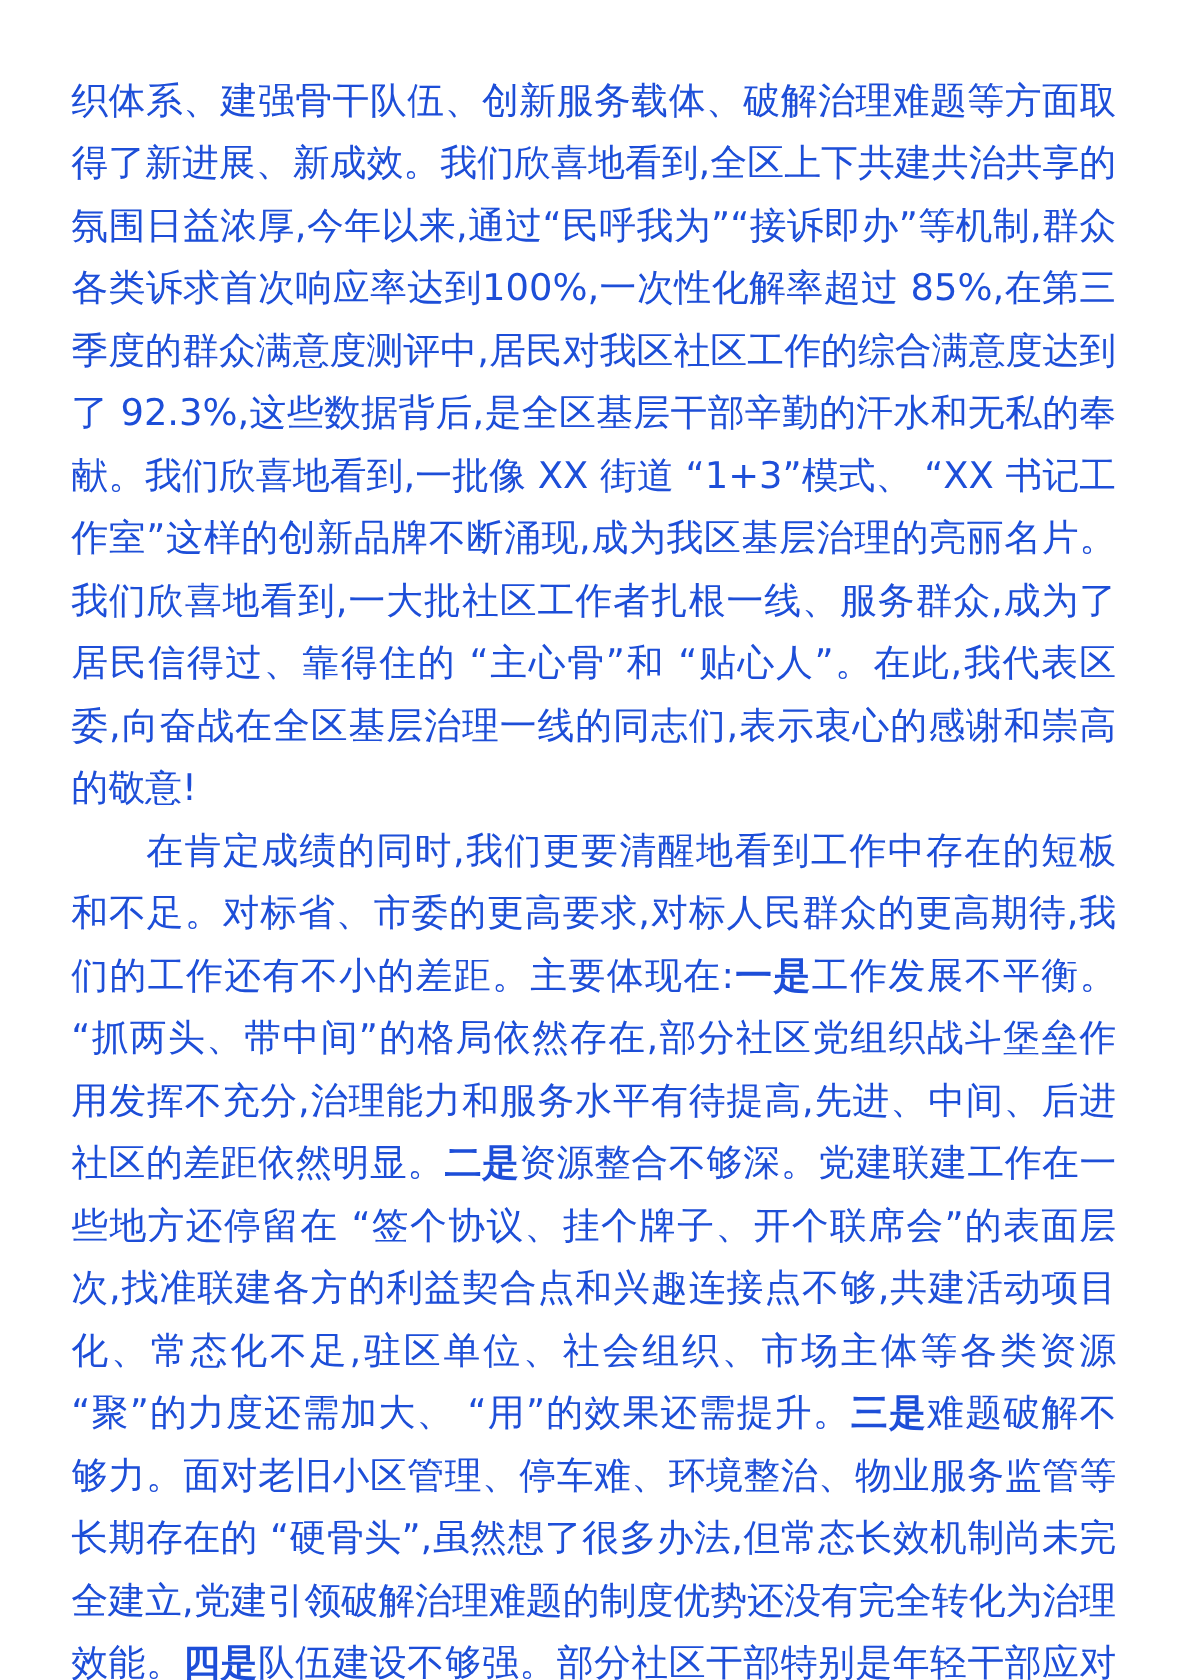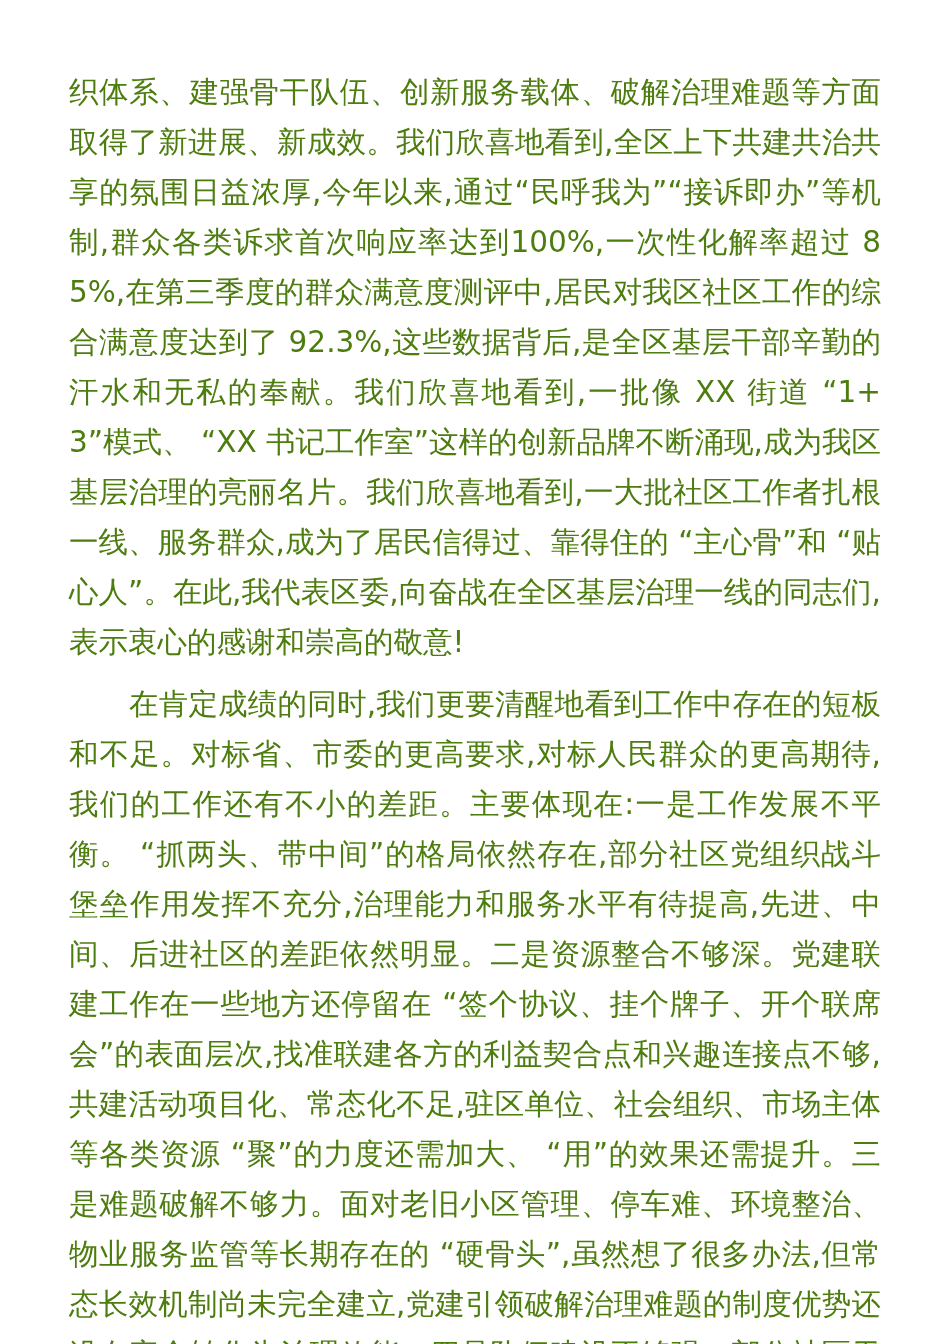--- a/index.html
+++ b/index.html
@@ -18,38 +18,38 @@
     width: 950px;
     height: 1344px;
     background: #ffffff;
     box-sizing: border-box;
     padding: 55px 57px 0 57px;
   }
   .doc-body {
     width: 836px;
   }
   .para {
-    margin: 12px;
+    margin: 0;
     font-size: 29.5px;
     line-height: 50px;
-    color: #4d7c0f;
+    color: #1d4ed8;
     text-align: justify;
     text-justify: inter-ideograph;
     letter-spacing: 0;
     word-break: break-all;
     font-weight: 400;
   }
   .para.indent {
     text-indent: 60px;
   }
   .para.cont {
     text-indent: 0;
   }
   b, .b {
-    font-weight: 400;
+    font-weight: 700;
   }
 </style>
 </head>
 <body>
 
 <div id="page">
   <div class="doc-body" id="doc-body">
 
   <p class="para cont"><span>织体系、建强骨干队伍、创新服务载体、破解治理难题等方面取得了新进展、新成效。我们欣喜地看到,全区上下共建共治共享的氛围日益浓厚,今年以来,通过“民呼我为”“接诉即办”等机制,群众各类诉求首次响应率达到100%,一次性化解率超过 85%,在第三季度的群众满意度测评中,居民对我区社区工作的综合满意度达到了 92.3%,这些数据背后,是全区基层干部辛勤的汗水和无私的奉献。我们欣喜地看到,一批像 XX 街道 “1+3”模式、 “XX 书记工作室”这样的创新品牌不断涌现,成为我区基层治理的亮丽名片。我们欣喜地看到,一大批社区工作者扎根一线、服务群众,成为了居民信得过、靠得住的 “主心骨”和 “贴心人”。在此,我代表区委,向奋战在全区基层治理一线的同志们,表示衷心的感谢和崇高的敬意!</span></p>
       <p class="para indent"><span>在肯定成绩的同时,我们更要清醒地看到工作中存在的短板和不足。对标省、市委的更高要求,对标人民群众的更高期待,我们的工作还有不小的差距。主要体现在:</span><span class="b">一是</span><span>工作发展不平衡。 “抓两头、带中间”的格局依然存在,部分社区党组织战斗堡垒作用发挥不充分,治理能力和服务水平有待提高,先进、中间、后进社区的差距依然明显。</span><span class="b">二是</span><span>资源整合不够深。党建联建工作在一些地方还停留在 “签个协议、挂个牌子、开个联席会”的表面层次,找准联建各方的利益契合点和兴趣连接点不够,共建活动项目化、常态化不足,驻区单位、社会组织、市场主体等各类资源 “聚”的力度还需加大、 “用”的效果还需提升。</span><span class="b">三是</span><span>难题破解不够力。面对老旧小区管理、停车难、环境整治、物业服务监管等长期存在的 “硬骨头”,虽然想了很多办法,但常态长效机制尚未完全建立,党建引领破解治理难题的制度优势还没有完全转化为治理效能。</span><span class="b">四是</span><span>队伍建设不够强。部分社区干部特别是年轻干部应对复杂局面、做好群众工作的能力还有欠缺,“专业化、职业化”水平有待进一步提升,后备力量的储备和培养体系仍需完善。这些问题,是我们下一步工作中必须下大力气解决的重</span></p>

